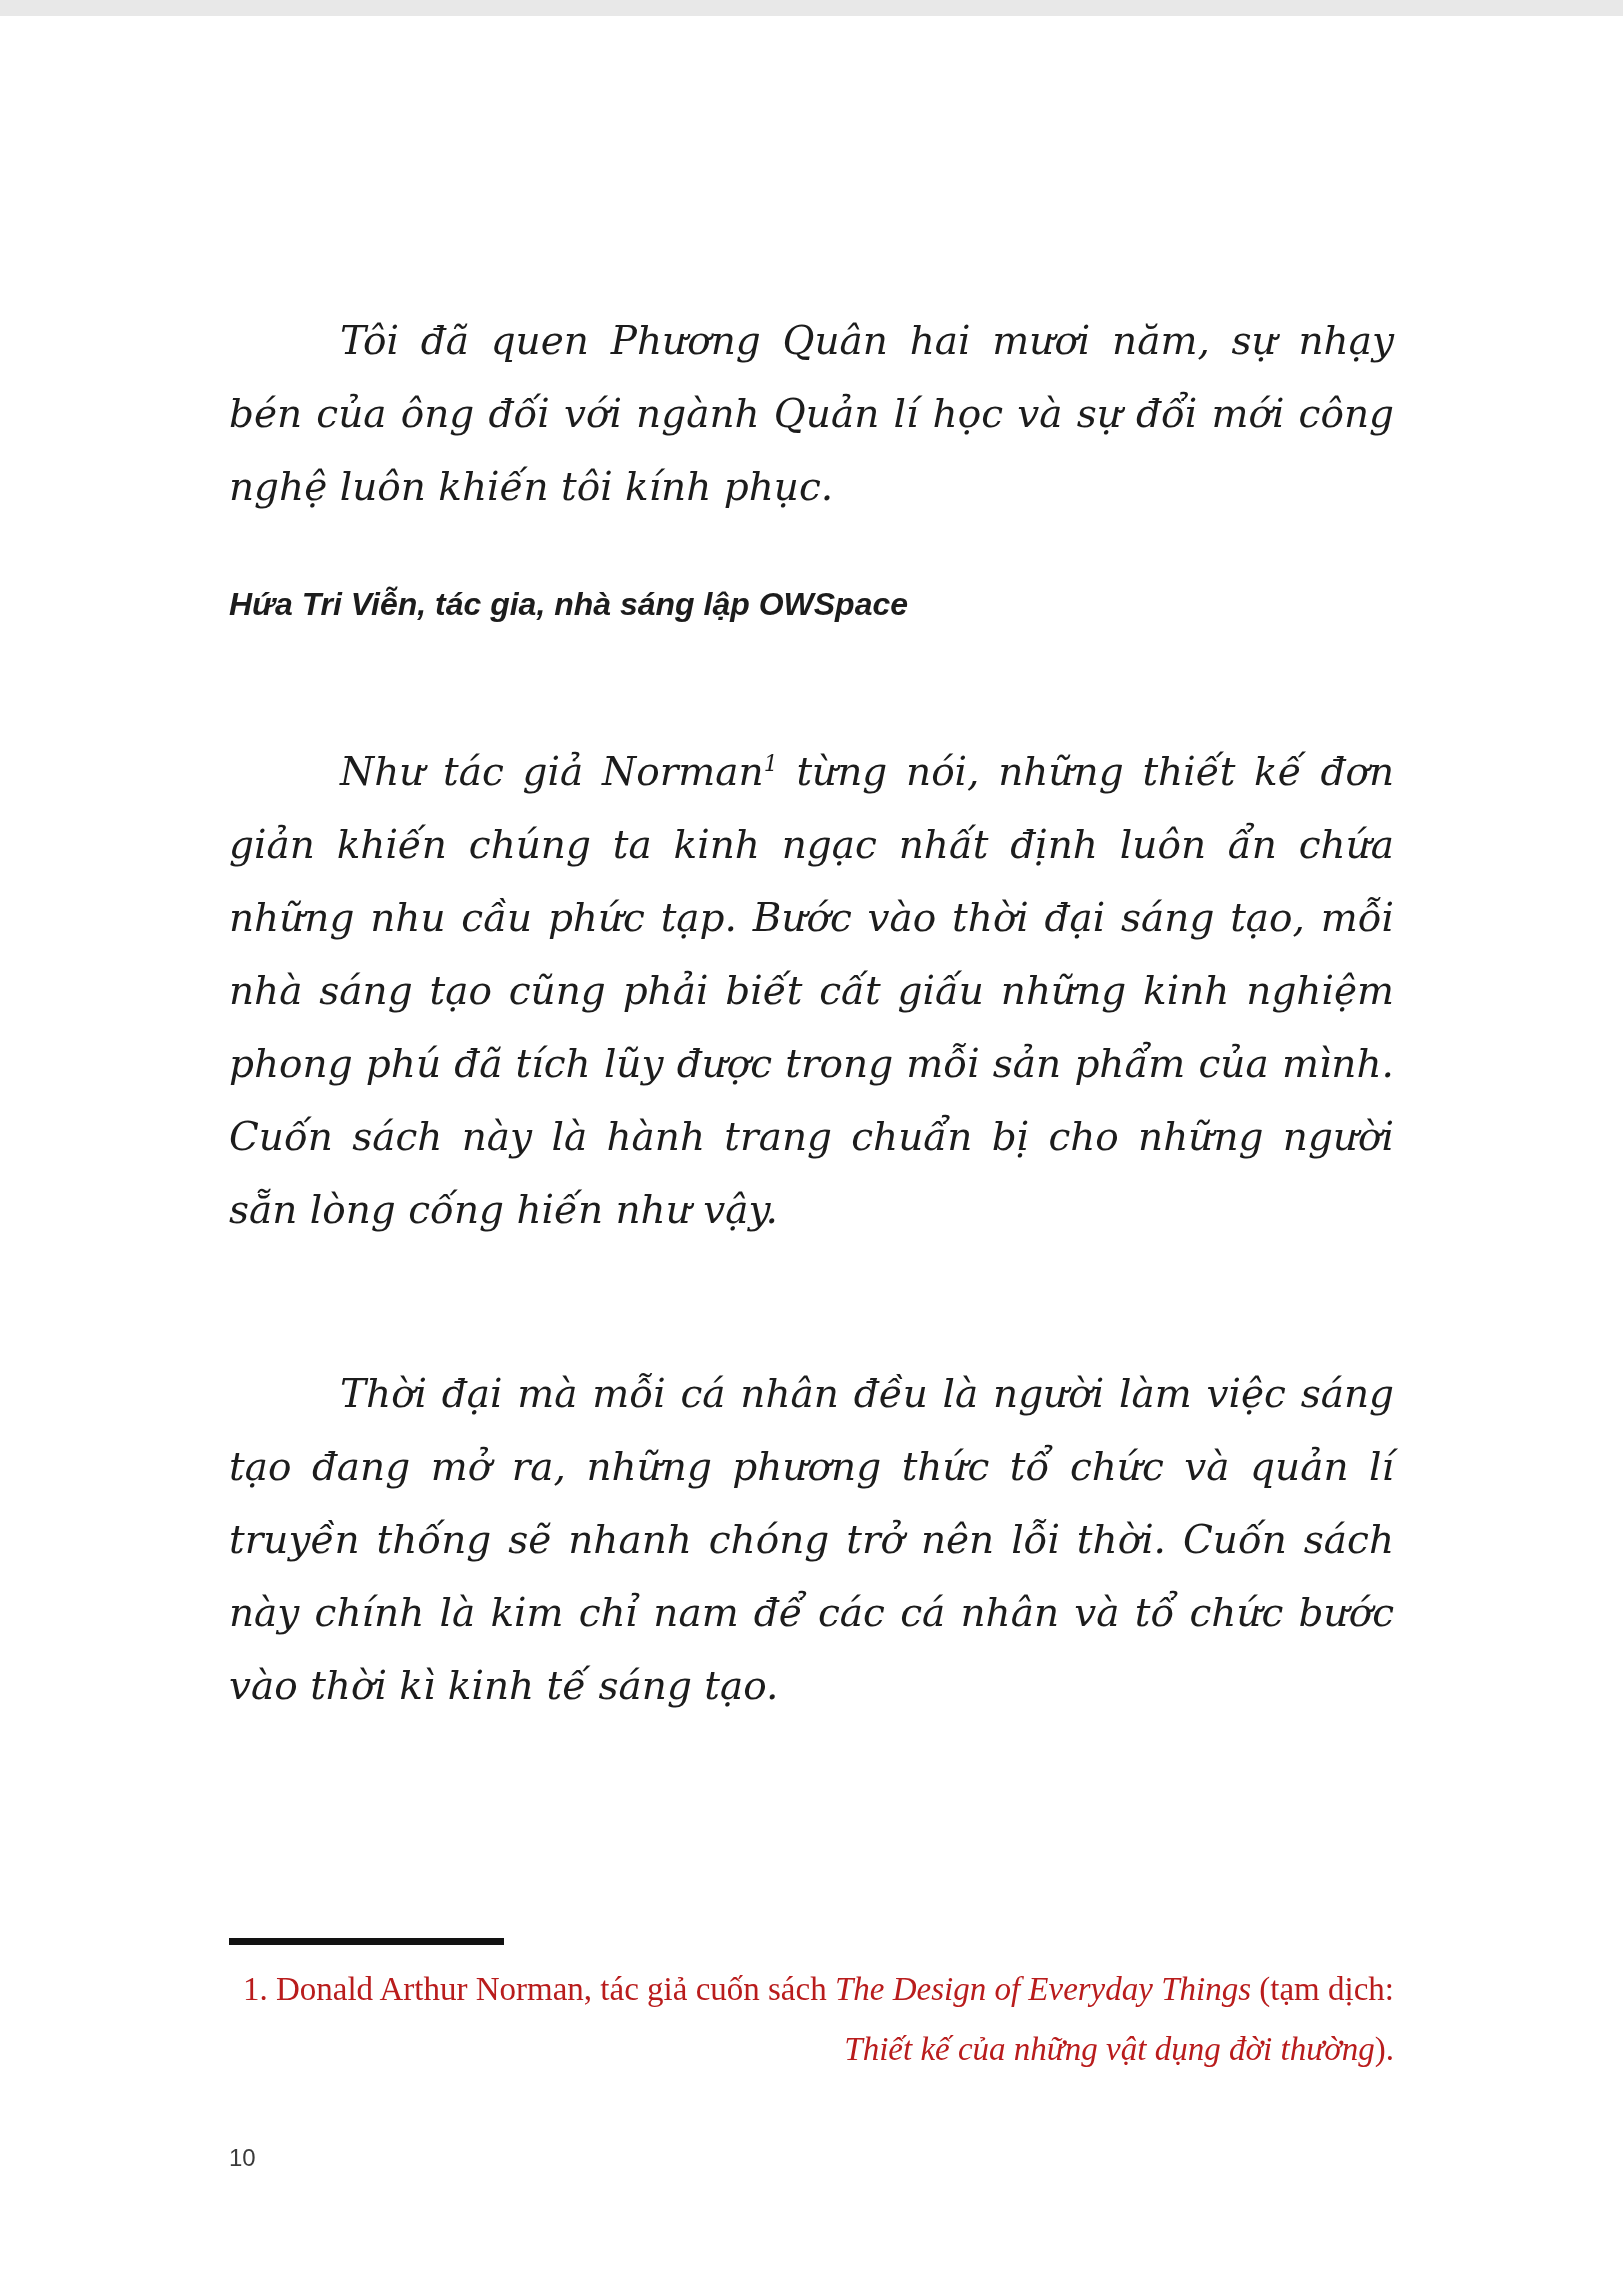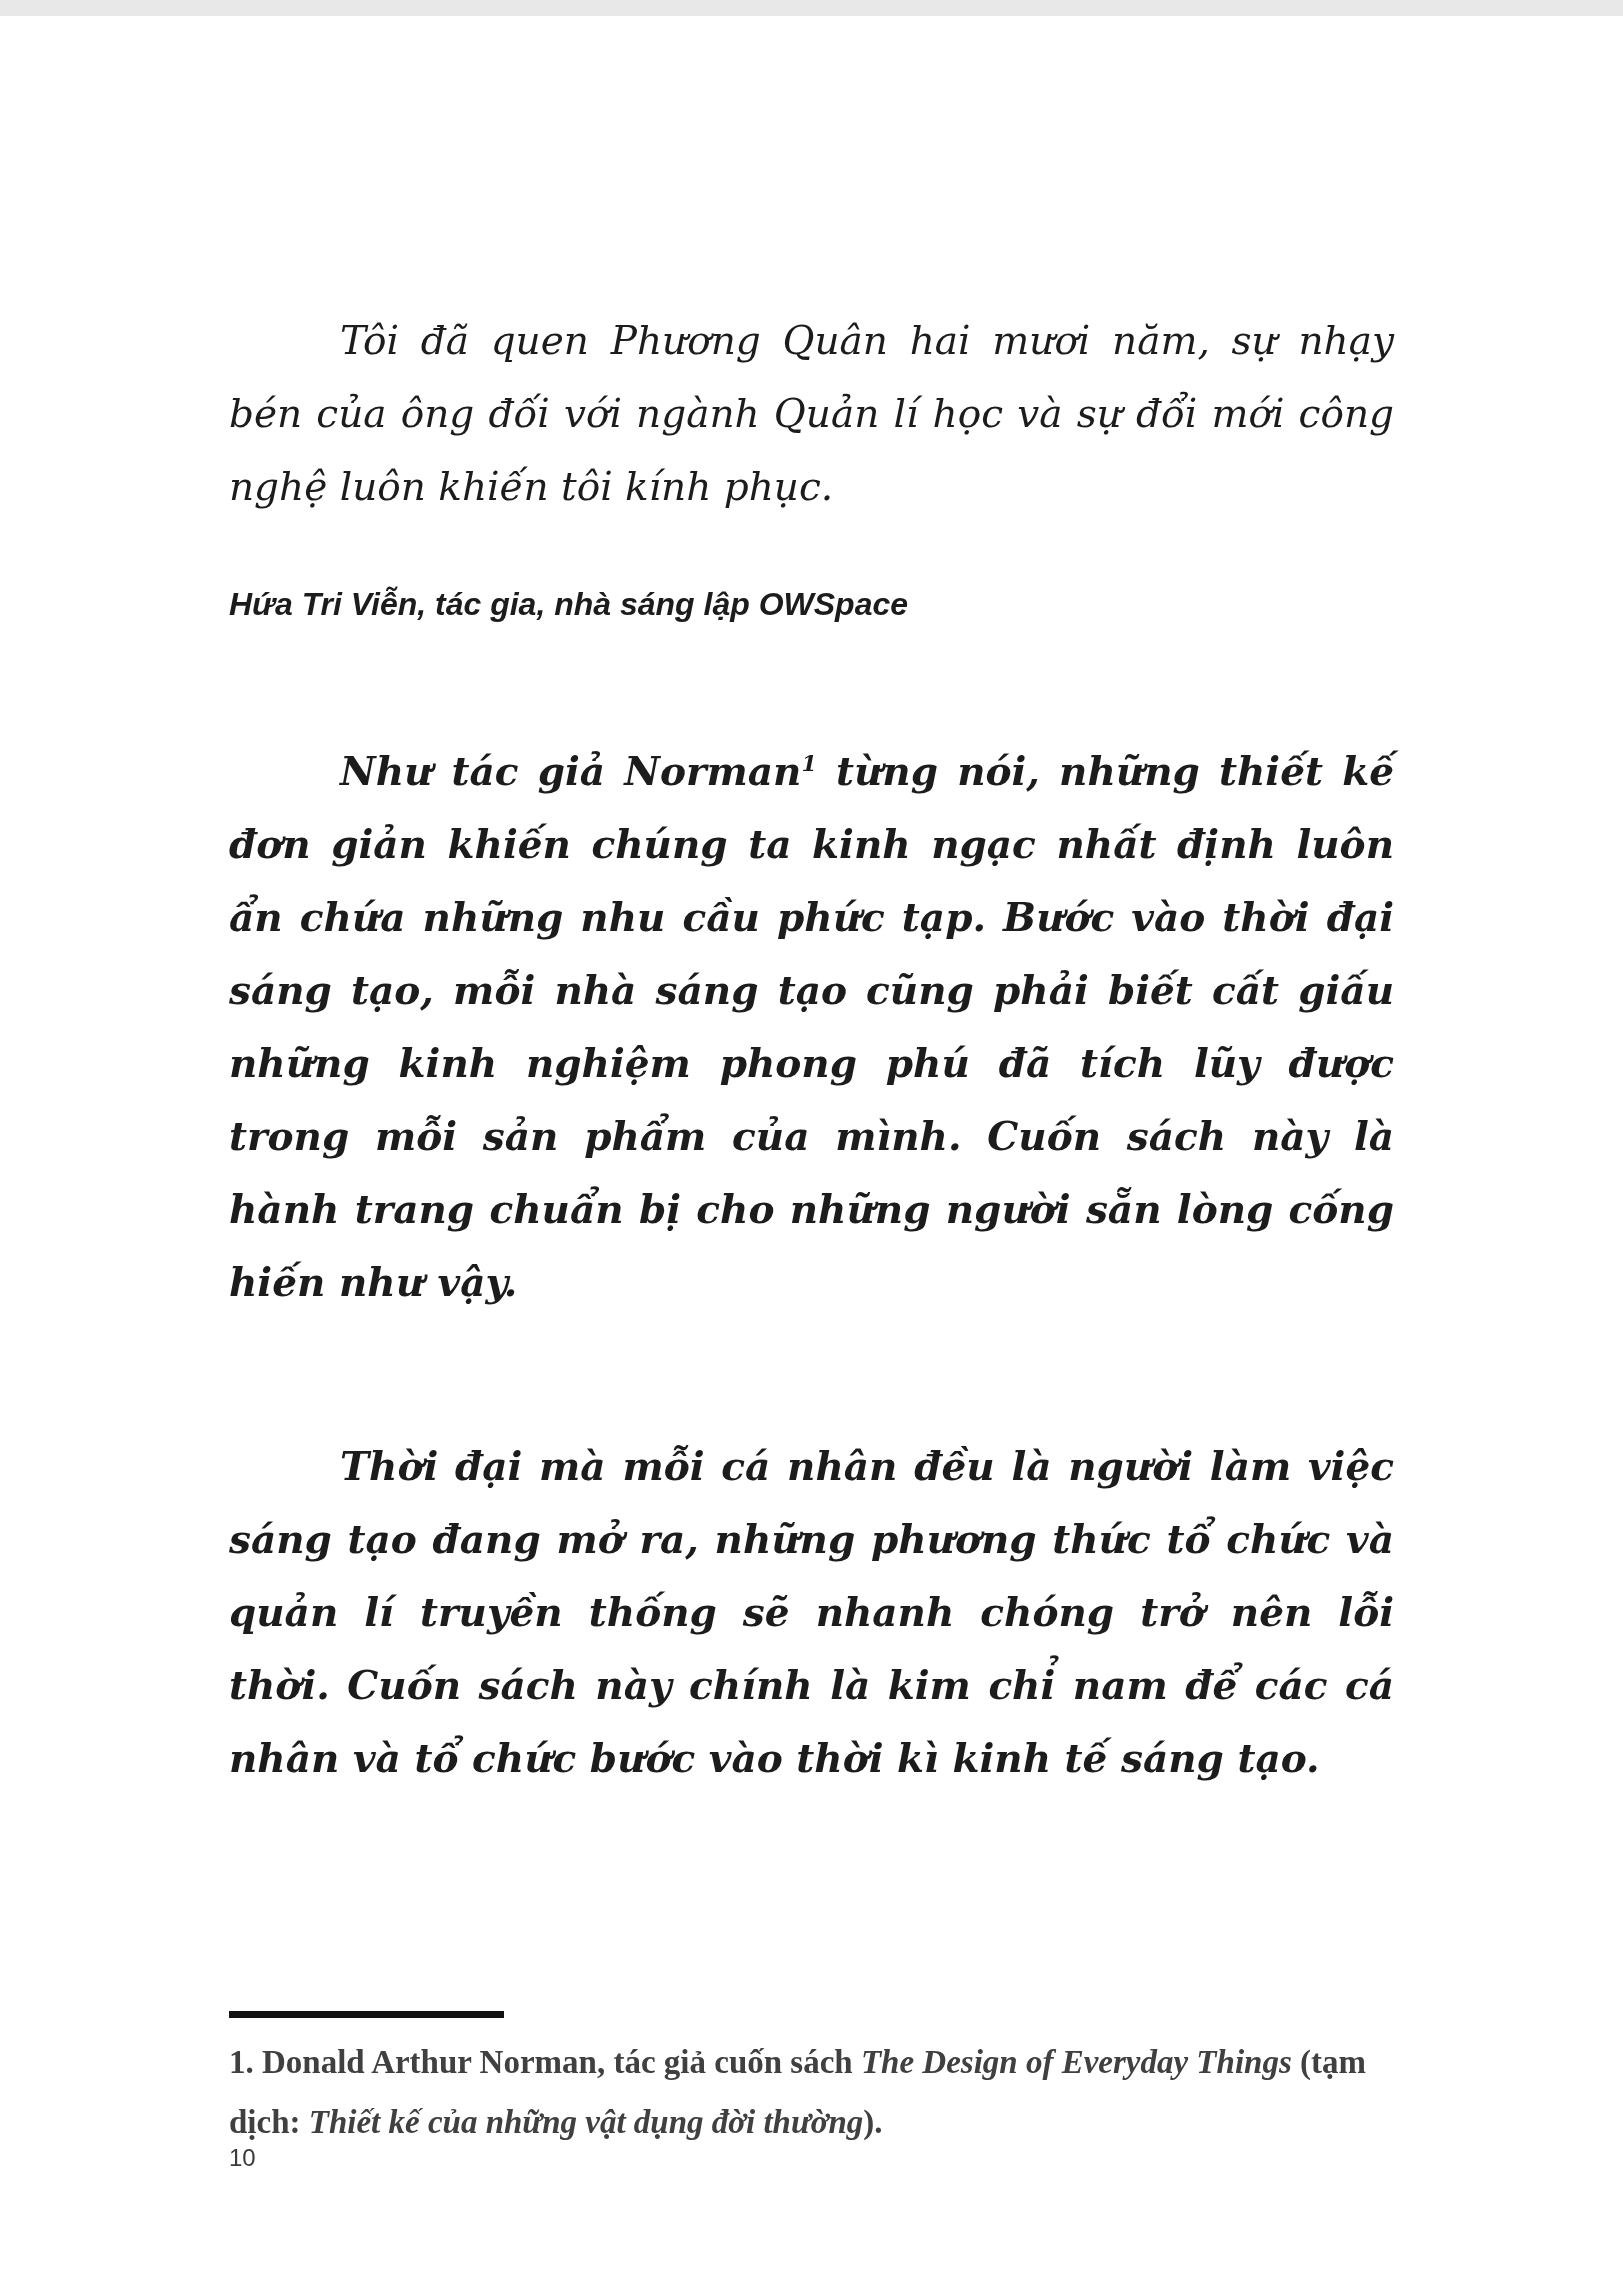--- a/index.html
+++ b/index.html
@@ -49,38 +49,36 @@
     font-weight: bold;
     font-size: 32px;
     line-height: 39px;
     text-align: left;
     margin-top: 62px;
     color: #1c1c1c;
   }
 
   .quote-block + .quote-block .quote-text {
     margin-top: 111px;
-    font-weight: bold;
   }
 
   .footnote-rule {
     width: 275px;
     height: 6.5px;
     background: #121212;
     margin-top: 216px;
   }
 
   .footnote {
     font-family: "Liberation Serif", "DejaVu Serif", serif;
     font-size: 33px;
     line-height: 60px;
     margin-top: 14.4px;
-    text-align: left;
-    color: #404040;
-    font-weight: bold;
+    text-align: right;
+    color: #b91c1c;
   }
 
   .footnote .it {
     font-style: italic;
   }
 
   .page-number {
     position: absolute;
     left: 229px;
     top: 2128px;

